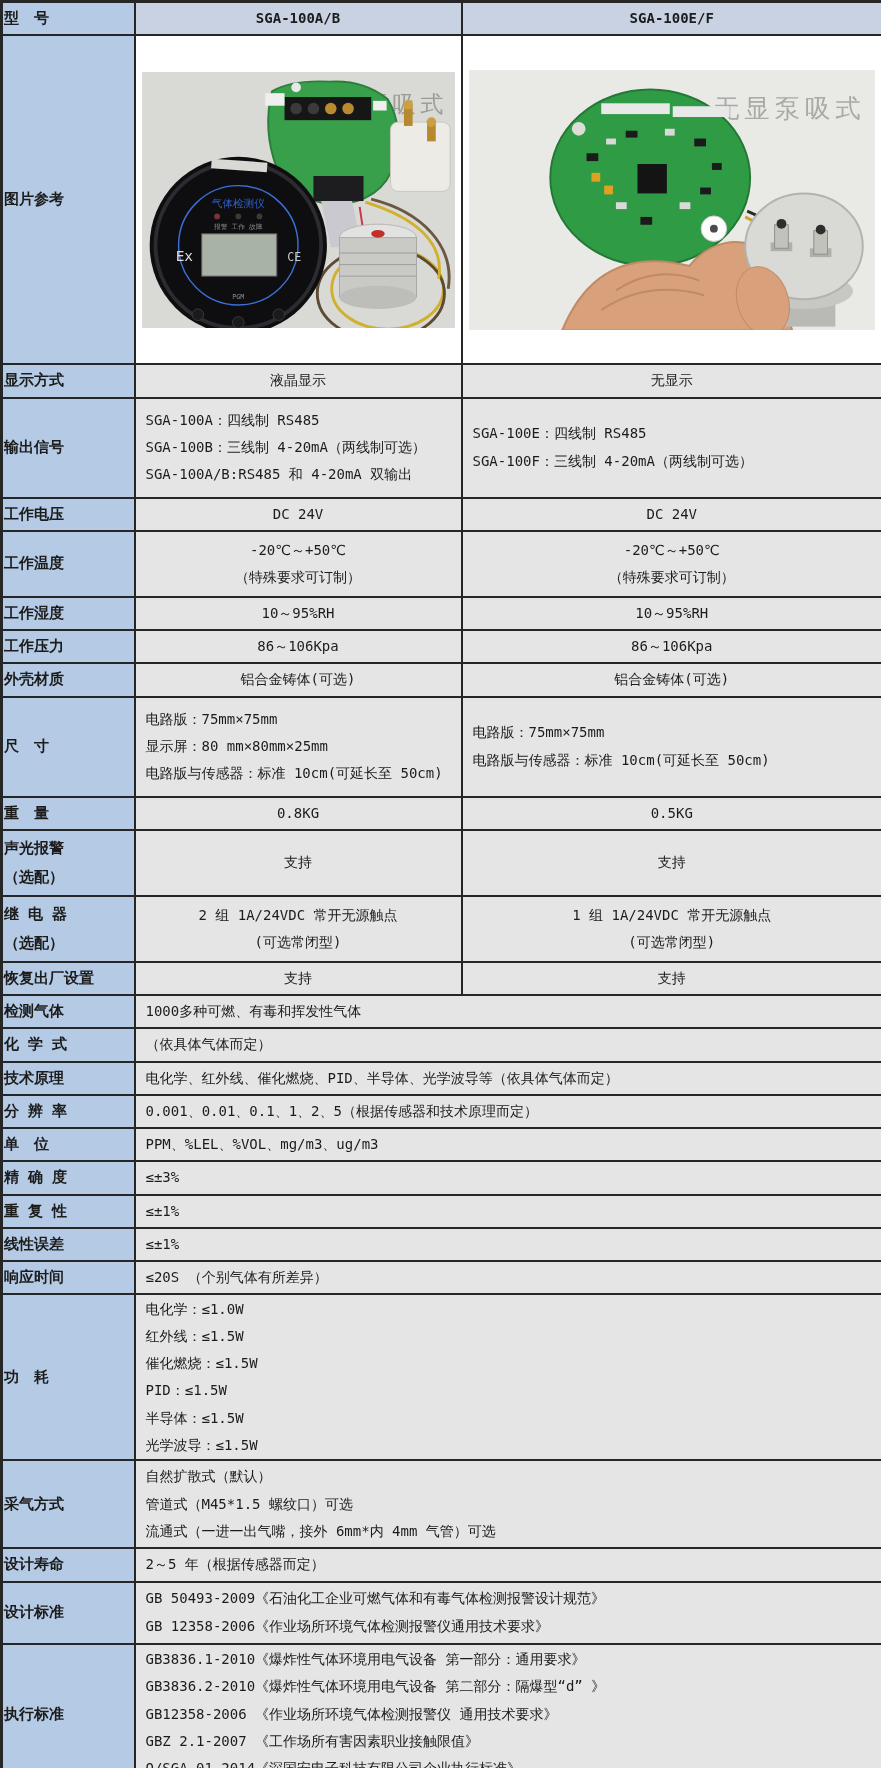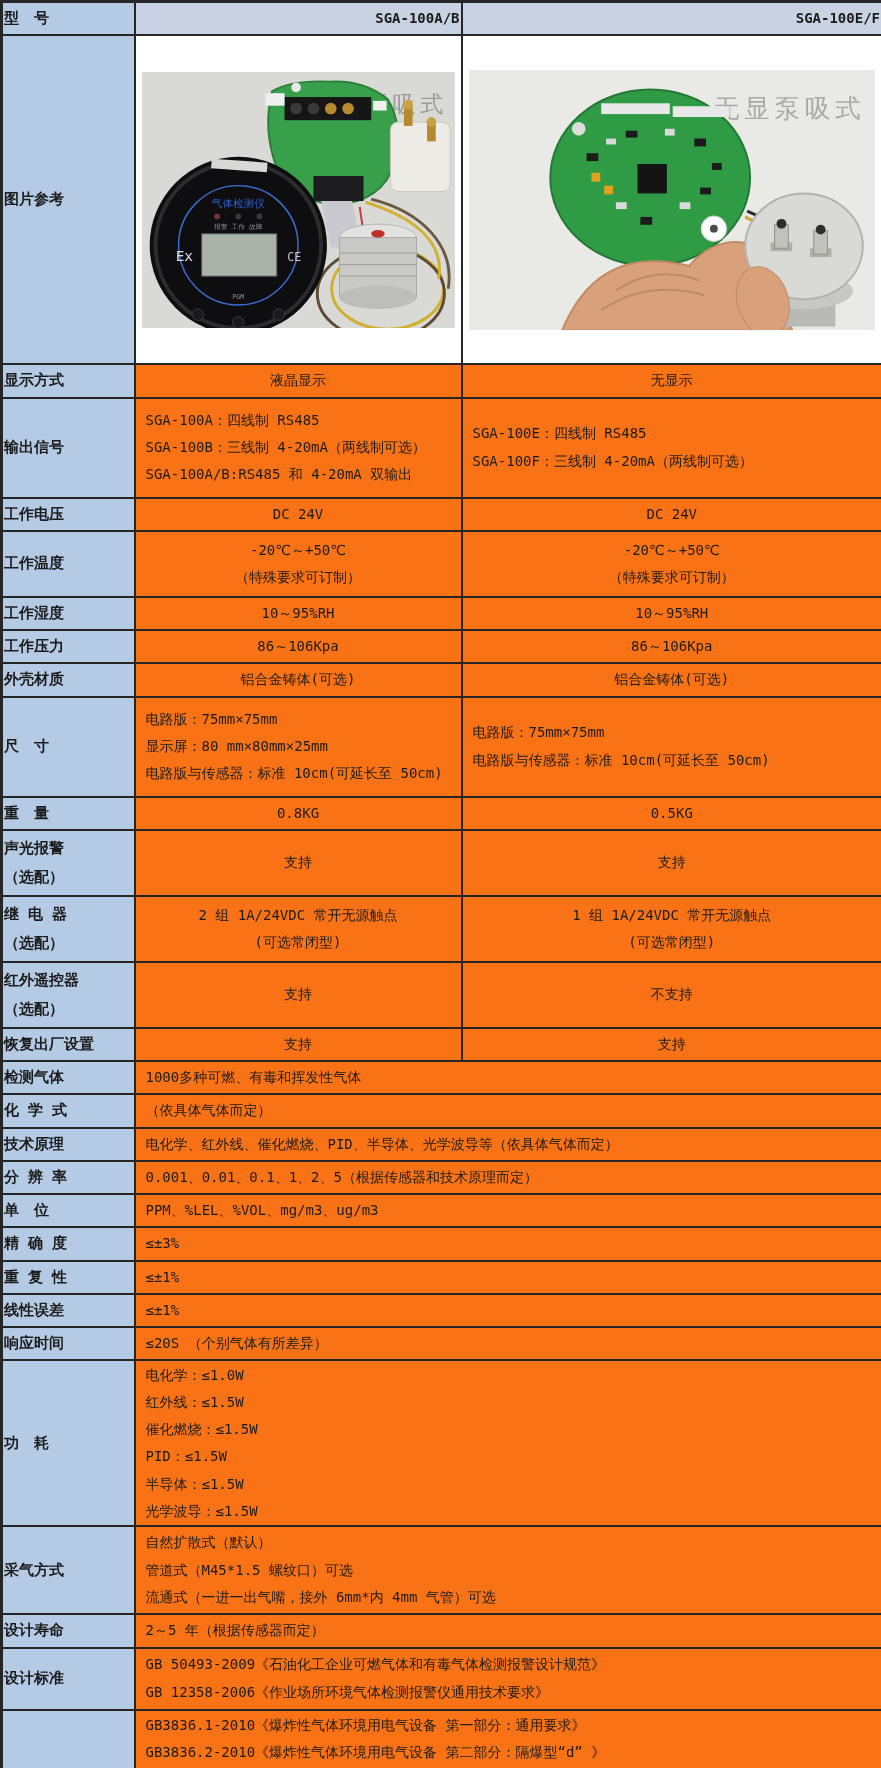--- a/index.html
+++ b/index.html
@@ -1,21 +1,21 @@
 <!DOCTYPE html>
 <html><head>
 <meta charset="utf-8">
 <style>
   html,body{margin:0;padding:0;background:#fff;}
   body{width:881px;font-family:"DejaVu Sans Mono","DejaVu Sans","Liberation Sans",sans-serif;color:#1c1c1c;}
   table.spec{border-collapse:collapse;width:881px;table-layout:fixed;border:3px solid #262626;}
   td{border:2px solid #262626;font-size:14px;line-height:1.95;white-space:pre-line;vertical-align:middle;overflow:hidden;}
   td.lbl{background:#b5cbe5;font-weight:bold;text-align:left;font-size:15px;}
-  td.hdr{background:#c8d2e2;font-weight:bold;text-align:right;}
-  td.val{background:#f97316;text-align:center;}
+  td.hdr{background:#c8d2e2;font-weight:bold;text-align:center;}
+  td.val{background:#e5e5e5;text-align:center;}
   td.val.left{text-align:left;padding:0 10px;}
   td.photo{background:#ffffff;padding:6px;}
   td.photo svg{display:block;width:100%;height:100%;}
   .wm{letter-spacing:5px;}
 </style>
 </head>
 <body>
 
 <table class="spec">
   <colgroup>
@@ -201,26 +201,20 @@
     <td class="val">支持</td>
   </tr>
   <tr style="height:66px">
     <td class="lbl">继 电 器
 （选配）</td>
     <td class="val">2 组 1A/24VDC 常开无源触点
 (可选常闭型)</td>
     <td class="val">1 组 1A/24VDC 常开无源触点
 (可选常闭型)</td>
   </tr>
-  <tr style="height:66px">
-    <td class="lbl">红外遥控器
-（选配）</td>
-    <td class="val">支持</td>
-    <td class="val">不支持</td>
-  </tr>
   <tr style="height:30px">
     <td class="lbl">恢复出厂设置</td>
     <td class="val">支持</td>
     <td class="val">支持</td>
   </tr>
 
   <tr style="height:30px">
     <td class="lbl">检测气体</td>
     <td class="val left" colspan="2">1000多种可燃、有毒和挥发性气体</td>
   </tr>

